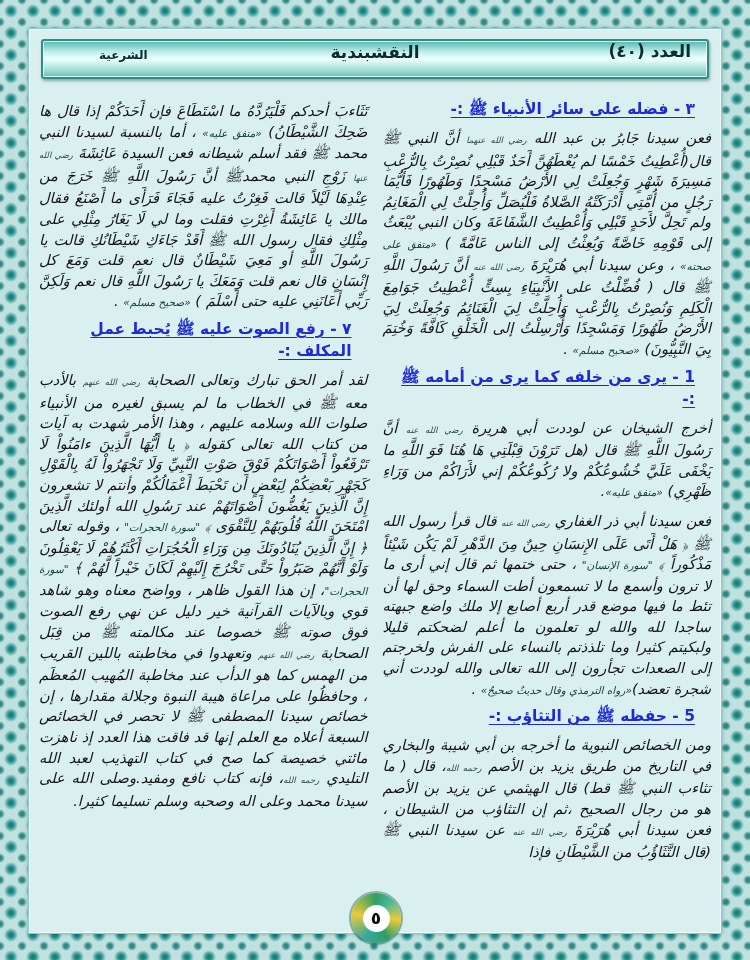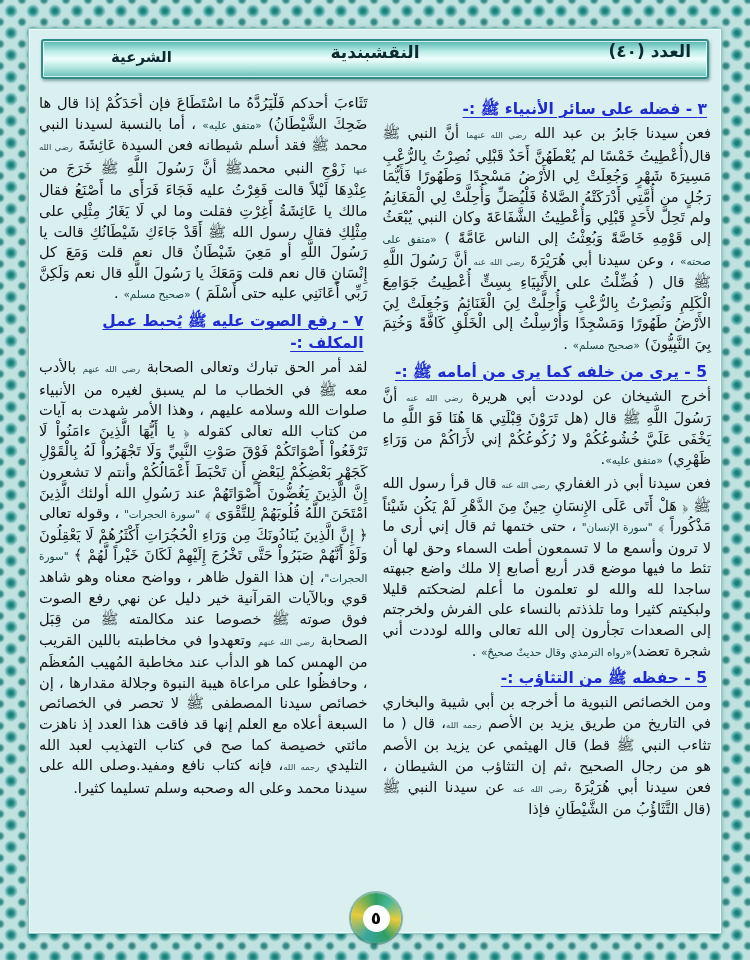--- a/index.html
+++ b/index.html
@@ -35,39 +35,40 @@
   .header-bar .issue {
     position:absolute; right:16px; top:0;
     font-size:17px; font-weight:bold; color:#0c2a32;
   }
   .header-bar .title {
     position:absolute; left:50%; top:1px; transform:translateX(-50%);
     font-size:17px; font-weight:bold; color:#0c2a32;
     text-shadow:0 1px 0 rgba(255,255,255,.6);
   }
   .header-bar .rubric {
-    position:absolute; left:68px; top:7px;
-    font-size:15px; font-weight:bold; color:#0c2a32;
+    position:absolute; left:56px; top:7px;
+    font-size:12px; font-weight:bold; color:#0c2a32;
   }
   .columns {
     display:flex; direction:rtl; gap:15px;
     height:828px; overflow:hidden;
     padding:0 2px;
   }
   .col { flex:1; min-width:0; }
   .sec-heading {
-    margin:5px 4px 3px;
+    margin:5px 16px 3px;
     font-size:15.5px; font-weight:bold; color:#1e2bd2;
     text-decoration:underline; text-underline-offset:3px;
     line-height:22px;
   }
   .body-text {
-    margin:0 0 2px;
+    margin:8px 0 2px;
     font-size:14.6px; line-height:20.6px; color:#141414;
     text-align:justify;
+    font-style:italic;
   }
   .seg-n  { }
   .seg-c  { font-size:10.5px; color:#123c36; }
   .seg-c2 { font-size:8.5px; color:#2c4a44; }
   .medallion {
     position:absolute; left:351px; top:893px;
     width:50px; height:50px; border-radius:50%;
     background:conic-gradient(#2e9e66,#49b89a 40deg,#e9cb3a 95deg,#2e9e66 150deg,#3aa7a0 210deg,#e9cb3a 280deg,#2e9e66 360deg);
     box-shadow:0 0 0 2px rgba(40,125,95,.45), 0 1px 3px rgba(0,50,40,.4);
     display:flex; align-items:center; justify-content:center;
@@ -89,21 +90,21 @@
       <span class="issue">العدد (٤٠)</span>
       <span class="title">النقشبندية</span>
       <span class="rubric">الشرعية</span>
     </div>
 
     <div class="columns">
 
       <div class="col">
         <h2 class="sec-heading">٣ - فضله على سائر الأنبياء ﷺ :-</h2>
         <p class="body-text"><span class="seg-n">فعن سيدنا جَابرُ بن عبد الله </span><span class="seg-c2">رضي الله عنهما</span><span class="seg-n"> أنَّ النبي ﷺ قال(أُعْطِيتُ خَمْسًا لم يُعْطَهُنَّ أَحَدٌ قَبْلِي نُصِرْتُ بِالرُّعْبِ مَسِيرَةَ شَهْرٍ وَجُعِلَتْ لِي الأَرْضُ مَسْجِدًا وَطَهُورًا فَأَيُّمَا رَجُلٍ من أُمَّتِي أَدْرَكَتْهُ الصَّلاةُ فَلْيُصَلِّ وَأُحِلَّتْ لِي الْمَغَانِمُ ولم تَحِلَّ لأَحَدٍ قَبْلِي وَأُعْطِيتُ الشَّفَاعَةَ وكان النبي يُبْعَثُ إلى قَوْمِهِ خَاصَّةً وَبُعِثْتُ إلى الناس عَامَّةً ) </span><span class="seg-c">«متفق على صحته»</span><span class="seg-n"> ، وعن سيدنا أبي هُرَيْرَةَ </span><span class="seg-c2">رضي الله عنه</span><span class="seg-n"> أنَّ رَسُولَ اللَّهِ ﷺ قال ( فُضِّلْتُ على الأَنْبِيَاءِ بِسِتٍّ أُعْطِيتُ جَوَامِعَ الْكَلِمِ وَنُصِرْتُ بِالرُّعْبِ وَأُحِلَّتْ لِيَ الْغَنَائِمُ وَجُعِلَتْ لِيَ الأَرْضُ طَهُورًا وَمَسْجِدًا وَأُرْسِلْتُ إلى الْخَلْقِ كَافَّةً وَخُتِمَ بِيَ النَّبِيُّونَ) </span><span class="seg-c">«صحيح مسلم»</span><span class="seg-n"> .</span></p>
-        <h2 class="sec-heading">5 - يرى من خلفه كما يرى من أمامه ﷺ :-</h2>
+        <h2 class="sec-heading">1 - يرى من خلفه كما يرى من أمامه ﷺ :-</h2>
         <p class="body-text"><span class="seg-n">أخرج الشيخان عن لوددت أبي هريرة </span><span class="seg-c2">رضي الله عنه</span><span class="seg-n"> أنَّ رَسُولَ اللَّهِ ﷺ قال (هل تَرَوْنَ قِبْلَتِي هَا هُنَا فَوَ اللَّهِ ما يَخْفَى عَلَيَّ خُشُوعُكُمْ ولا رُكُوعُكُمْ إني لأَرَاكُمْ من وَرَاءِ ظَهْرِي) </span><span class="seg-c">«متفق عليه»</span><span class="seg-n">.</span></p>
         <p class="body-text"><span class="seg-n">فعن سيدنا أبي ذر الغفاري </span><span class="seg-c2">رضي الله عنه</span><span class="seg-n"> قال قرأ رسول الله ﷺ ﴿ هَلْ أَتَى عَلَى الإِنسَانِ حِينٌ مِنَ الدَّهْرِ لَمْ يَكُن شَيْئاً مَذْكُوراً ﴾ </span><span class="seg-c">"سورة الإنسان"</span><span class="seg-n"> ، حتى ختمها ثم قال إني أرى ما لا ترون وأسمع ما لا تسمعون أطت السماء وحق لها أن تئط ما فيها موضع قدر أربع أصابع إلا ملك واضع جبهته ساجدا لله والله لو تعلمون ما أعلم لضحكتم قليلا ولبكيتم كثيرا وما تلذذتم بالنساء على الفرش ولخرجتم إلى الصعدات تجأرون إلى الله تعالى والله لوددت أني شجرة تعضد)</span><span class="seg-c">«رواه الترمذي وقال حديثٌ صحيحٌ»</span><span class="seg-n"> .</span></p>
         <h2 class="sec-heading">5 - حفظه ﷺ من التثاؤب :-</h2>
         <p class="body-text"><span class="seg-n">ومن الخصائص النبوية ما أخرجه بن أبي شيبة والبخاري في التاريخ من طريق يزيد بن الأصم </span><span class="seg-c2">رحمه الله</span><span class="seg-n">، قال ( ما تثاءب النبي ﷺ قط) قال الهيثمي عن يزيد بن الأصم هو من رجال الصحيح ،ثم إن التثاؤب من الشيطان ، فعن سيدنا أبي هُرَيْرَةَ </span><span class="seg-c2">رضي الله عنه</span><span class="seg-n"> عن سيدنا النبي ﷺ (قال التَّثَاؤُبُ من الشَّيْطَانِ فإذا</span></p>
       </div>
 
       <div class="col">
         <p class="body-text"><span class="seg-n">تَثَاءبَ أحدكم فَلْيَرُدَّهُ ما اسْتَطَاعَ فإن أَحَدَكُمْ إذا قال ها ضَحِكَ الشَّيْطَانُ) </span><span class="seg-c">«متفق عليه»</span><span class="seg-n"> ، أما بالنسبة لسيدنا النبي محمد ﷺ فقد أسلم شيطانه فعن السيدة عَائِشَةَ </span><span class="seg-c2">رضي الله عنها</span><span class="seg-n"> زَوْجِ النبي محمدﷺ أنَّ رَسُولَ اللَّهِ ﷺ خَرَجَ من عِنْدِهَا لَيْلاً قالت فَغِرْتُ عليه فَجَاءَ فَرَأَى ما أَصْنَعُ فقال مالك يا عَائِشَةُ أَغِرْتِ فقلت وما لي لَا يَغَارُ مِثْلِي على مِثْلِكِ فقال رسول الله ﷺ أَقَدْ جَاءَكِ شَيْطَانُكِ قالت يا رَسُولَ اللَّهِ أو مَعِيَ شَيْطَانٌ قال نعم قلت وَمَعَ كل إِنْسَانٍ قال نعم قلت وَمَعَكَ يا رَسُولَ اللَّهِ قال نعم وَلَكِنَّ رَبِّي أَعَانَنِي عليه حتى أَسْلَمَ ) </span><span class="seg-c">«صحيح مسلم»</span><span class="seg-n"> .</span></p>
         <h2 class="sec-heading">٧ - رفع الصوت عليه ﷺ يُحبط عمل المكلف :-</h2>
         <p class="body-text"><span class="seg-n">لقد أمر الحق تبارك وتعالى الصحابة </span><span class="seg-c2">رضي الله عنهم</span><span class="seg-n"> بالأدب معه ﷺ في الخطاب ما لم يسبق لغيره من الأنبياء صلوات الله وسلامه عليهم ، وهذا الأمر شهدت به آيات من كتاب الله تعالى كقوله ﴿ يا أَيُّهَا الَّذِينَ ءامَنُواْ لَا تَرْفَعُواْ أَصْوَاتَكُمْ فَوْقَ صَوْتِ النَّبِيِّ وَلَا تَجْهَرُواْ لَهُ بِالْقَوْلِ كَجَهْرِ بَعْضِكُمْ لِبَعْضٍ أَن تَحْبَطَ أَعْمَالُكُمْ وأنتم لا تشعرون إِنَّ الَّذِينَ يَغُضُّونَ أَصْوَاتَهُمْ عند رَسُولِ الله أولئك الَّذِينَ امْتَحَنَ اللَّهُ قُلُوبَهُمْ لِلتَّقْوَى ﴾ </span><span class="seg-c">"سورة الحجرات"</span><span class="seg-n"> ، وقوله تعالى ﴿ إِنَّ الَّذِينَ يُنَادُونَكَ مِن وَرَاءِ الْحُجُرَاتِ أَكْثَرُهُمْ لَا يَعْقِلُونَ وَلَوْ أَنَّهُمْ صَبَرُواْ حَتَّى تَخْرُجَ إِلَيْهِمْ لَكَانَ خَيْراً لَّهُمْ ﴾ </span><span class="seg-c">"سورة الحجرات"</span><span class="seg-n">، إن هذا القول ظاهر ، وواضح معناه وهو شاهد قوي وبالآيات القرآنية خير دليل عن نهي رفع الصوت فوق صوته ﷺ خصوصا عند مكالمته ﷺ من قِبَل الصحابة </span><span class="seg-c2">رضي الله عنهم</span><span class="seg-n"> وتعهدوا في مخاطبته باللين القريب من الهمس كما هو الدأب عند مخاطبة المُهيب المُعظَم ، وحافظُوا على مراعاة هيبة النبوة وجلالة مقدارها ، إن خصائص سيدنا المصطفى ﷺ لا تحصر في الخصائص السبعة أعلاه مع العلم إنها قد فاقت هذا العدد إذ ناهزت مائتي خصيصة كما صح في كتاب التهذيب لعبد الله التليدي </span><span class="seg-c2">رحمه الله</span><span class="seg-n">، فإنه كتاب نافع ومفيد.وصلى الله على سيدنا محمد وعلى اله وصحبه وسلم تسليما كثيرا.</span></p>

